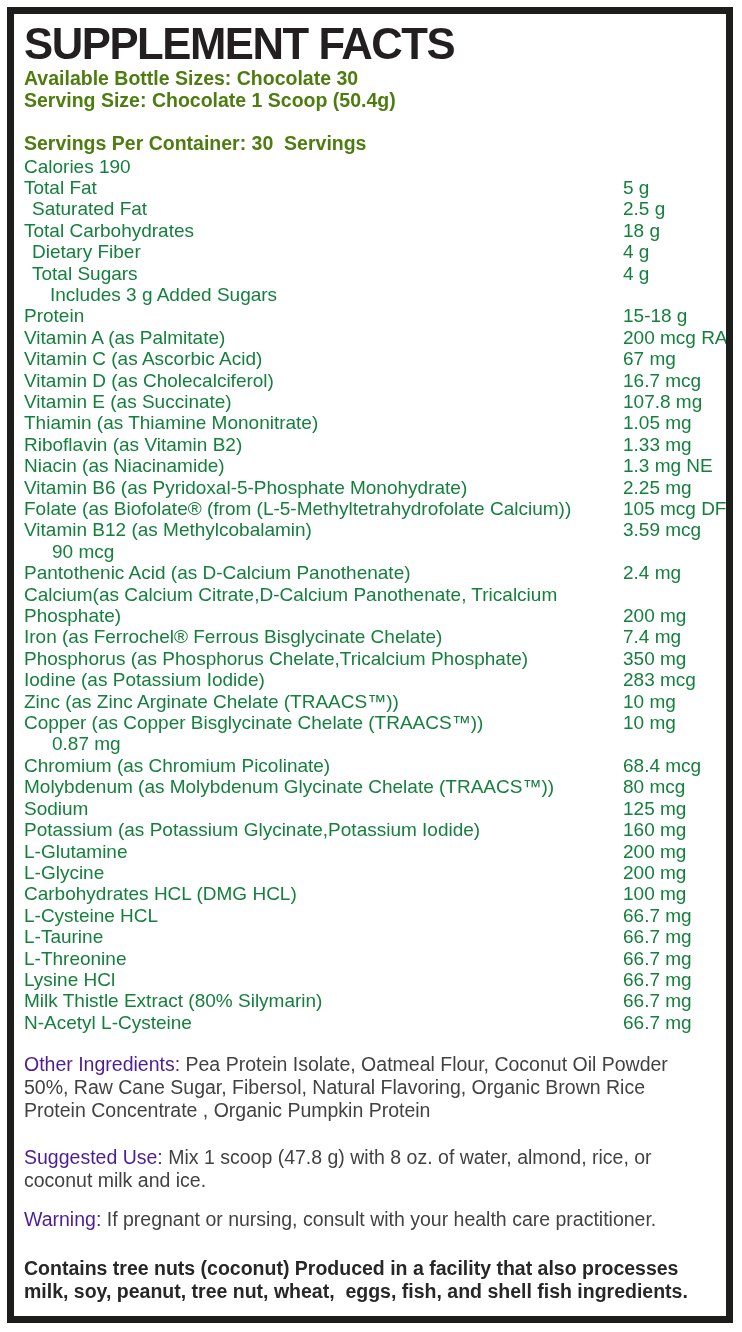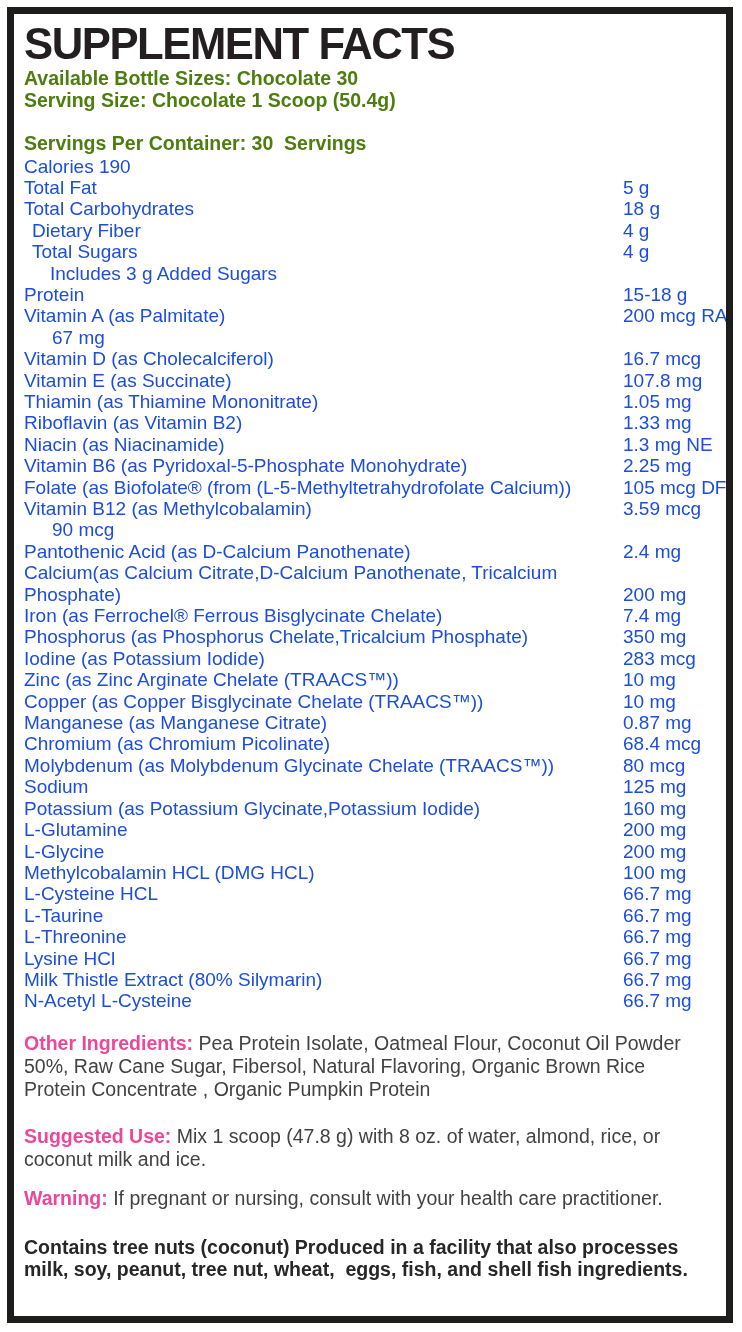--- a/index.html
+++ b/index.html
@@ -38,33 +38,33 @@
     color: #4d7c0f;
     white-space: pre-wrap;
   }
   .hdr-gap { height: 22px; }
   .rows { margin-top: 1px; }
   .row {
     display: flex;
     align-items: flex-end;
     font-size: 19px;
     line-height: 21.4px;
-    color: #1d4ed8;
+    color: #15803d;
   }
   .row-name { flex: 0 0 571px; padding-right: 4px; box-sizing: border-box; }
   .row-value { flex: 1 1 auto; white-space: nowrap; margin-left: 28px; }
   .row.indent-1 .row-name { padding-left: 8px; }
   .row.indent-2 .row-name { padding-left: 26px; }
   .para {
     font-size: 19.5px;
     line-height: 23px;
     color: #424242;
     white-space: pre-wrap;
   }
-  .para b { color: #ec4899; font-weight: 700; }
+  .para b { color: #4c1d95; font-weight: 400; }
   .para.oi { margin-top: 20px; }
   .para.su { margin-top: 24px; }
   .para.wa { margin-top: 16px; }
   .para.co {
     margin-top: 26px;
     font-weight: 700;
     color: #272727;
     line-height: 22.5px;
   }
 </style>
@@ -89,20 +89,24 @@
         <div class="row">
           <span class="row-name">Calories 190</span>
           <span class="row-value"></span>
         </div>
 
         <div class="row">
           <span class="row-name">Total Fat</span>
           <span class="row-value">5 g</span>
         </div>
 
+        <div class="row indent-1">
+          <span class="row-name">Saturated Fat</span>
+          <span class="row-value">2.5 g</span>
+        </div>
 
         <div class="row">
           <span class="row-name">Total Carbohydrates</span>
           <span class="row-value">18 g</span>
         </div>
 
         <div class="row indent-1">
           <span class="row-name">Dietary Fiber</span>
           <span class="row-value">4 g</span>
         </div>
@@ -121,20 +125,21 @@
           <span class="row-name">Protein</span>
           <span class="row-value">15-18 g</span>
         </div>
 
         <div class="row">
           <span class="row-name">Vitamin A (as Palmitate)</span>
           <span class="row-value">200 mcg RAE</span>
         </div>
 
         <div class="row">
+          <span class="row-name">Vitamin C (as Ascorbic Acid)</span>
           <span class="row-value">67 mg</span>
         </div>
 
         <div class="row">
           <span class="row-name">Vitamin D (as Cholecalciferol)</span>
           <span class="row-value">16.7 mcg</span>
         </div>
 
         <div class="row">
           <span class="row-name">Vitamin E (as Succinate)</span>
@@ -205,21 +210,20 @@
           <span class="row-name">Zinc (as Zinc Arginate Chelate (TRAACS™))</span>
           <span class="row-value">10 mg</span>
         </div>
 
         <div class="row">
           <span class="row-name">Copper (as Copper Bisglycinate Chelate (TRAACS™))</span>
           <span class="row-value">10 mg</span>
         </div>
 
         <div class="row">
-          <span class="row-name">Manganese (as Manganese Citrate)</span>
           <span class="row-value">0.87 mg</span>
         </div>
 
         <div class="row">
           <span class="row-name">Chromium (as Chromium Picolinate)</span>
           <span class="row-value">68.4 mcg</span>
         </div>
 
         <div class="row">
           <span class="row-name">Molybdenum (as Molybdenum Glycinate Chelate (TRAACS™))</span>
@@ -240,21 +244,21 @@
           <span class="row-name">L-Glutamine</span>
           <span class="row-value">200 mg</span>
         </div>
 
         <div class="row">
           <span class="row-name">L-Glycine</span>
           <span class="row-value">200 mg</span>
         </div>
 
         <div class="row">
-          <span class="row-name">Methylcobalamin HCL (DMG HCL)</span>
+          <span class="row-name">Carbohydrates HCL (DMG HCL)</span>
           <span class="row-value">100 mg</span>
         </div>
 
         <div class="row">
           <span class="row-name">L-Cysteine HCL</span>
           <span class="row-value">66.7 mg</span>
         </div>
 
         <div class="row">
           <span class="row-name">L-Taurine</span>

